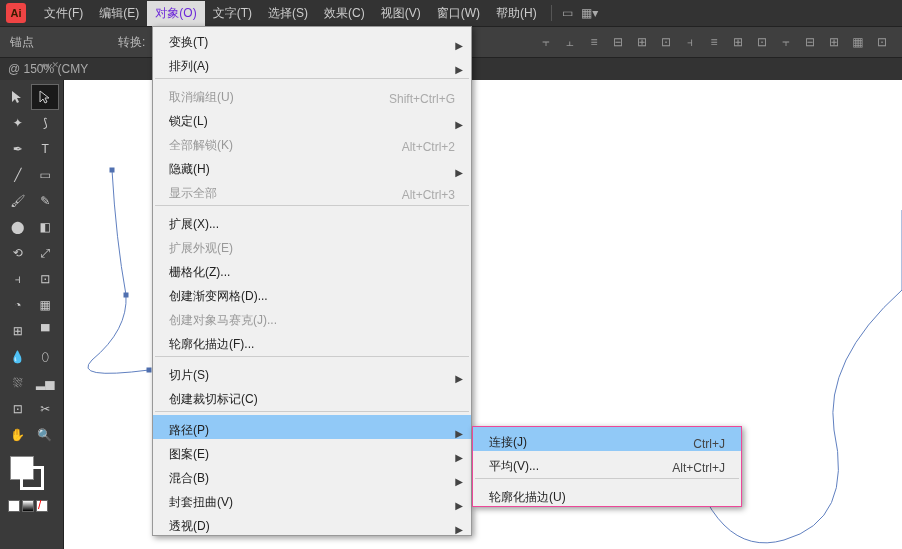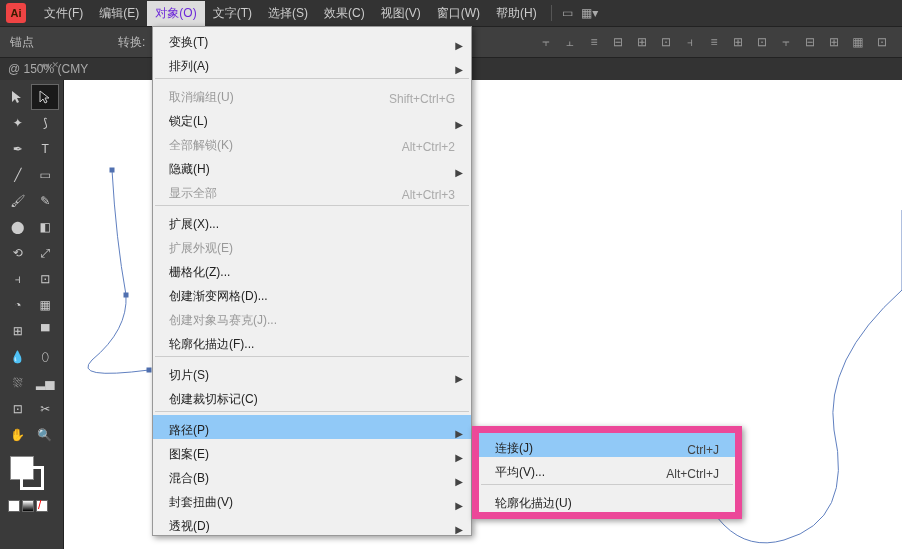--- a/index.html
+++ b/index.html
@@ -28,21 +28,21 @@
 .mini-swatches{display:flex;gap:2px;margin-top:4px;padding:0 4px}
 .mini-sw{width:12px;height:12px;border:1px solid #666}
 .dropdown{position:absolute;top:26px;left:152px;width:320px;background:#f0f0f0;border:1px solid #999;box-shadow:2px 2px 6px rgba(0,0,0,.4);z-index:100}
 .dd-item{height:24px;display:flex;align-items:flex-end;padding:0 16px;color:#222;cursor:pointer;position:relative}
 .dd-item.disabled{color:#999}
 .dd-item.highlight{background:#91c9f7}
 .dd-item .shortcut{margin-left:auto;color:#444}
 .dd-item.disabled .shortcut{color:#aaa}
 .dd-item .arrow{position:absolute;right:8px;color:#444;font-size:10px}
 .dd-sep{height:1px;background:#ccc;margin:3px 2px}
-.submenu{position:absolute;top:426px;left:472px;width:270px;background:#f0f0f0;border:7px solid #ec4899;box-shadow:2px 2px 6px rgba(0,0,0,.4);z-index:101}
+.submenu{position:absolute;top:426px;left:472px;width:270px;background:#f0f0f0;border:1px solid #ec4899;box-shadow:2px 2px 6px rgba(0,0,0,.4);z-index:101}
 .canvas-path{position:absolute;stroke:#5070b0;stroke-width:1;fill:none}
 .anchor{position:absolute;width:5px;height:5px;background:#5070b0;transform:translate(-50%,-50%)}
 </style>
 </head>
 <body>
 
 <div class="menubar">
   <div class="ai-logo">Ai</div>
   <div id="menu-items" style="display: flex;">
       <div class="menu-item">文件(F)</div>

